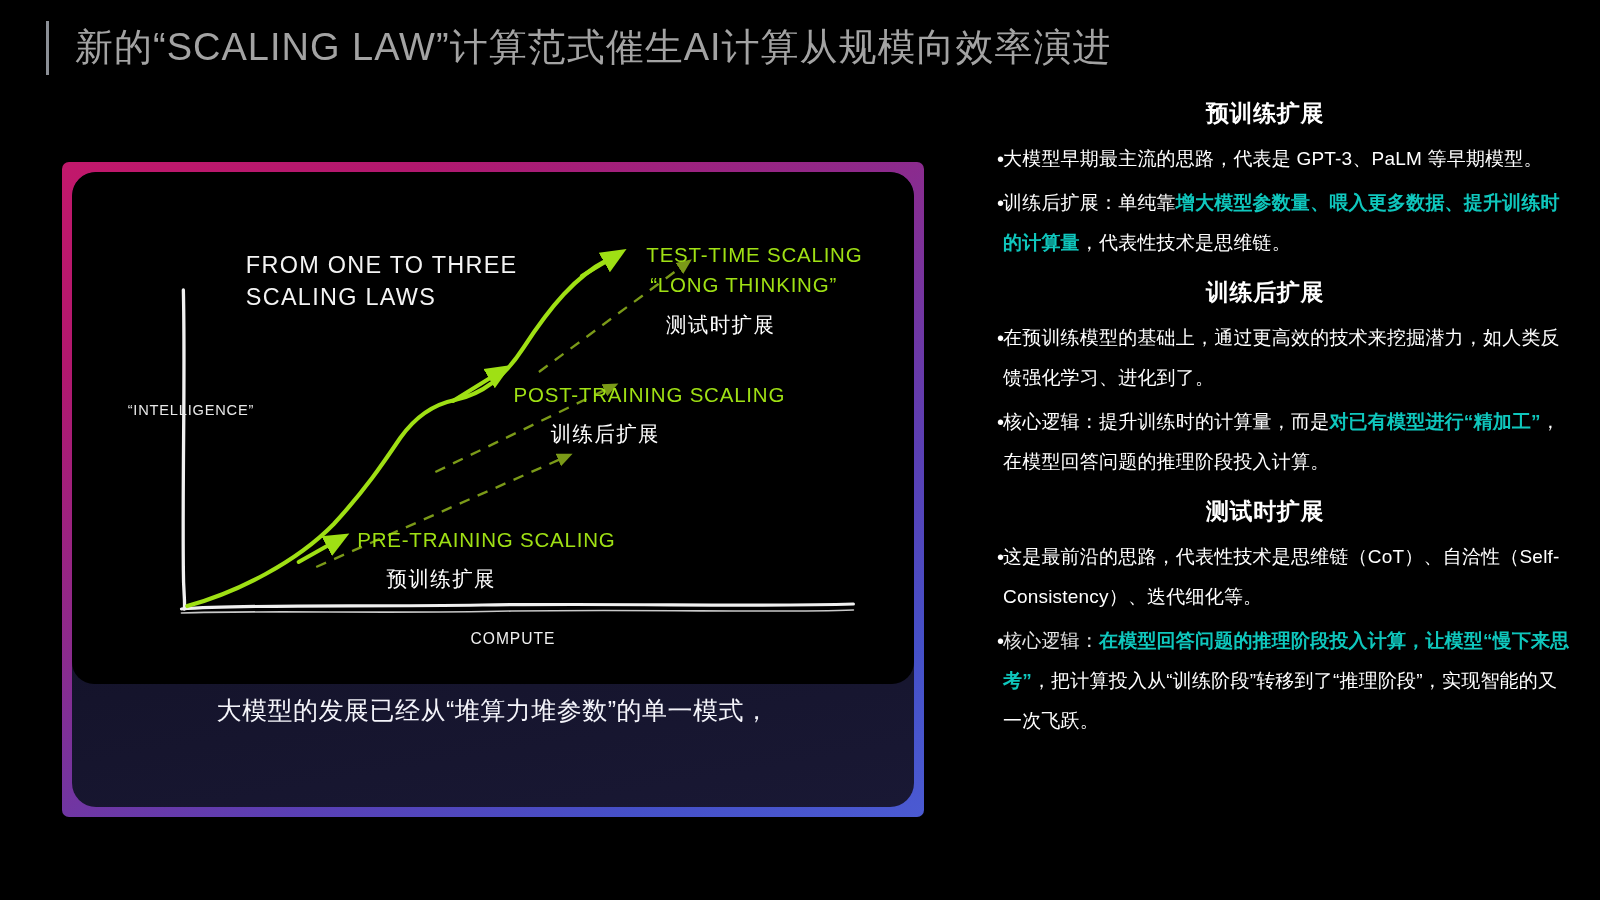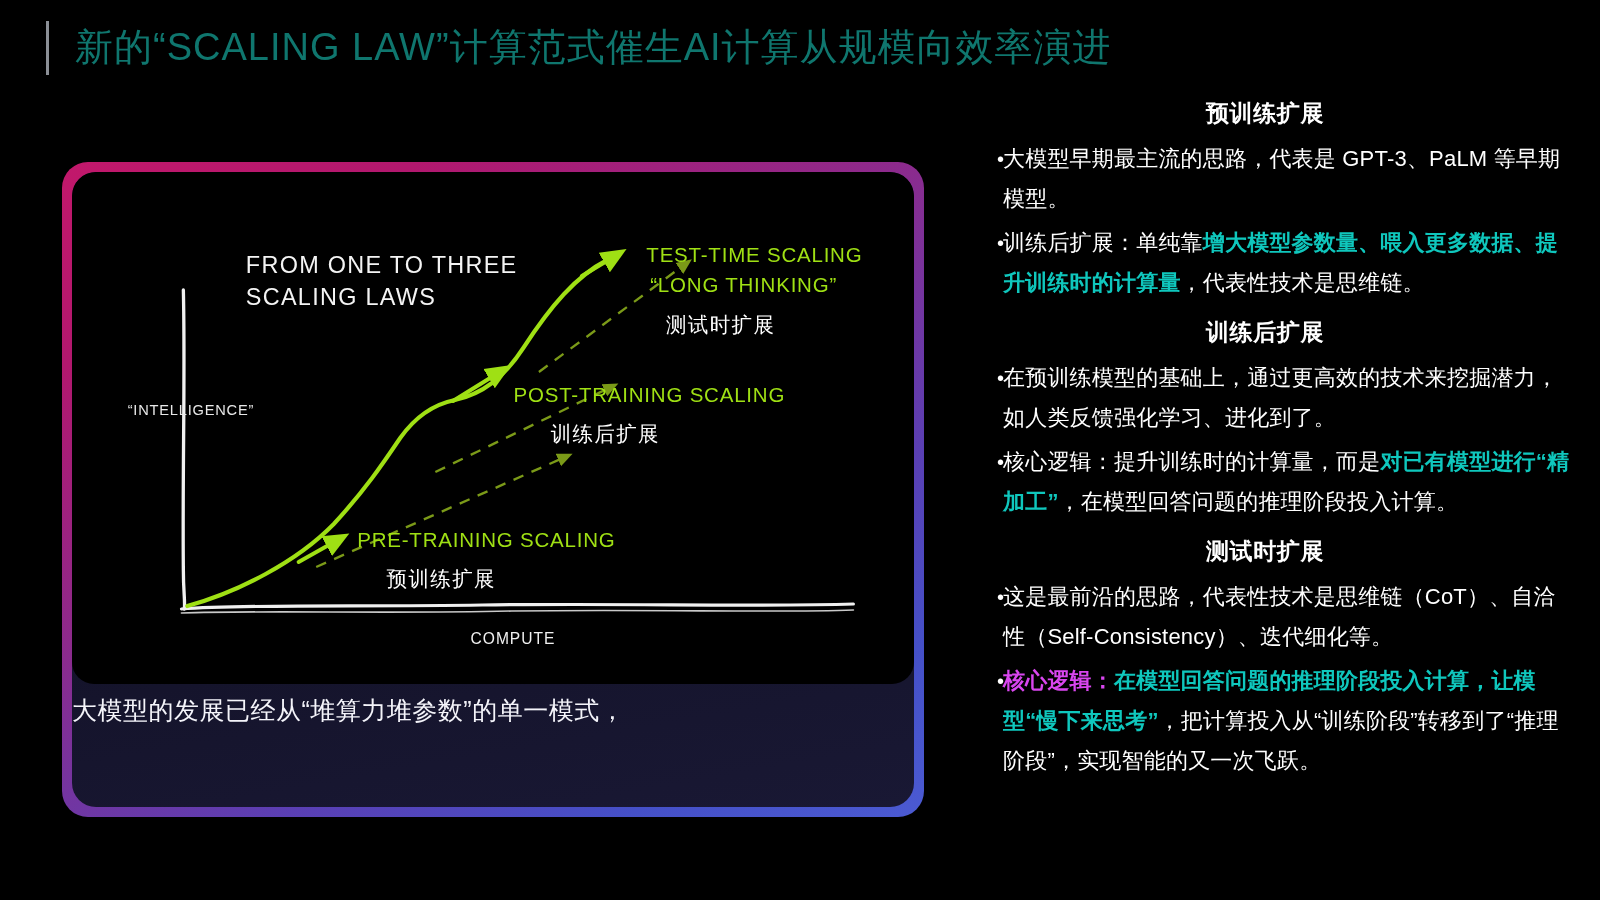--- a/index.html
+++ b/index.html
@@ -29,30 +29,30 @@
     height: 54px;
     background: #8b8f96;
     margin-left: 46px;
     flex: none;
   }
   .title-text {
     margin-left: 26px;
     font-size: 38px;
     font-weight: 400;
     letter-spacing: 1px;
-    color: #0f766e;
+    color: #a3a3a3;
     white-space: nowrap;
   }
 
   
   .card {
     position: absolute;
     left: 62px; top: 162px;
     width: 862px; height: 655px;
-    border-radius: 26px;
+    border-radius: 7px;
     padding: 10px;
     background: linear-gradient(150deg,
         #c2186b 0%, #b2186e 18%, #8d2a8c 42%,
         #5a3fb4 68%, #4550c8 85%, #4b5ad2 100%);
     box-sizing: border-box;
   }
   .card-inner {
     width: 100%; height: 100%;
     border-radius: 24px;
     background: linear-gradient(170deg, #0c0c18 0%, #14132a 60%, #191834 100%);
@@ -70,20 +70,21 @@
     background: #000000;
     border-radius: 24px 24px 22px 22px;
     overflow: hidden;
   }
   .chart-svg { display: block; width: 100%; height: 100%; }
 
   .caption {
     position: absolute;
     left: 0; top: 518px;
     width: 100%;
+    text-align: center;
     line-height: 1.62;
     font-size: 25px;
     color: #f4f4fa;
     letter-spacing: 0.5px;
   }
   .caption div { white-space: nowrap; }
 
   
   .right {
     position: absolute;
@@ -109,27 +110,27 @@
     width: 28px;
     text-align: left;
     padding-left: 22px;
     font-size: 20px;
     line-height: 40px;
     color: #ffffff;
     box-sizing: border-box;
   }
   .btext {
     flex: 1;
-    font-size: 22px;
+    font-size: 19px;
     line-height: 40px;
     color: #ffffff;
     letter-spacing: 0.2px;
   }
   .hl { color: #0fc7bd; font-weight: bold; }
-  .bw { font-weight: bold; color: #d946ef; }
+  .bw { font-weight: normal; color: #e5e5e5; }
   .sec { margin-bottom: 4px; }
   .sec2 { margin-top: 14px; }
   .sec3 { margin-top: 14px; }
 </style>
 </head>
 <body>
 
 <div class="title-row">
   <div class="title-bar"></div>
   <div class="title-text">新的“SCALING LAW”计算范式催生AI计算从规模向效率演进</div>

